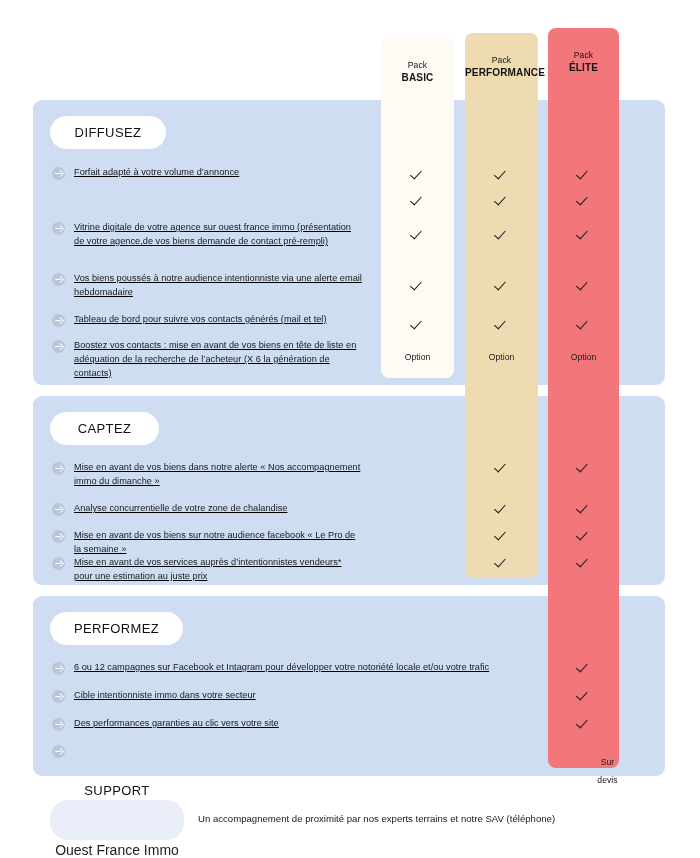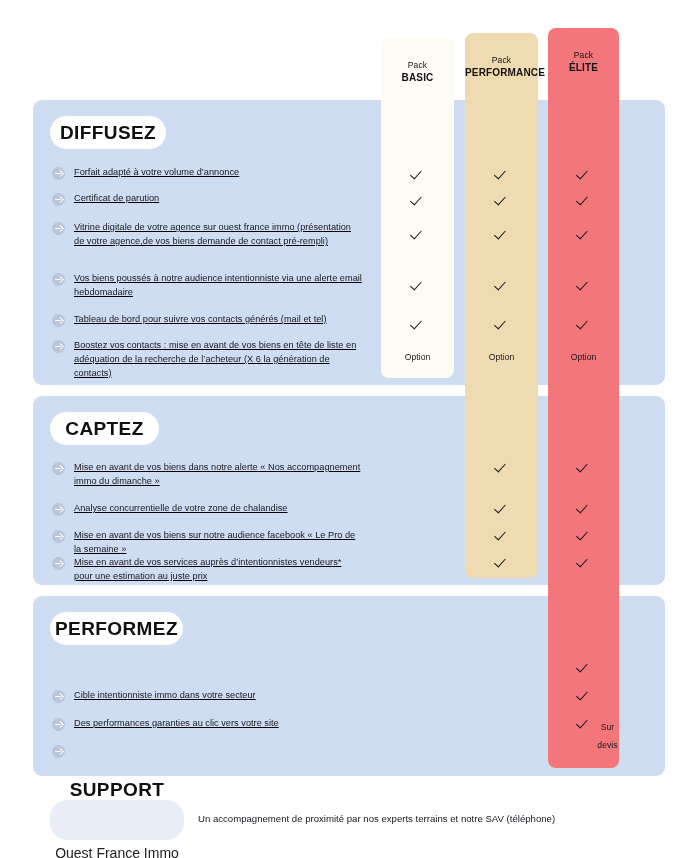--- a/index.html
+++ b/index.html
@@ -71,22 +71,22 @@
     position: absolute;
     background: #ffffff;
     border-radius: 18px;
     display: flex;
     flex-direction: column;
     align-items: center;
     justify-content: center;
     z-index: 5;
   }
   .pill .pill-title {
-    font-size: 19px;
-    font-weight: 700;
+    font-size: 13px;
+    font-weight: 400;
     color: #111111;
     letter-spacing: 0.4px;
   }
   .pill .pill-sub {
     font-size: 14px;
     font-weight: 400;
     color: #222222;
     margin-top: 1px;
   }
   #pill-diffusez  { left: 50px; top: 116px; width: 116px; height: 33px; }
@@ -229,24 +229,20 @@
   </div>
   <div class="pill" id="pill-support">
     <span class="pill-title">SUPPORT</span>
     <span class="pill-sub">Ouest France Immo</span>
   </div>
 
   <div class="feature" style="top:166px;">
     <span class="arrow-icon"></span>
     <span class="feature-text">Forfait adapté à votre volume d’annonce</span>
   </div>
-  <div class="feature" style="top:192px;">
-    <span class="arrow-icon"></span>
-    <span class="feature-text">Certificat de parution</span>
-  </div>
   <div class="feature" style="top:221px;">
     <span class="arrow-icon"></span>
     <span class="feature-text">Vitrine digitale de votre agence sur ouest france immo (présentation de votre agence,de vos biens  demande de contact pré-rempli)</span>
   </div>
   <div class="feature" style="top:272px;">
     <span class="arrow-icon"></span>
     <span class="feature-text">Vos biens poussés à notre audience intentionniste via une alerte email hebdomadaire</span>
   </div>
   <div class="feature" style="top:313px;">
     <span class="arrow-icon"></span>
@@ -303,32 +299,36 @@
 
   <div class="cell" style="left:465px; top:500px;"><span class="check"></span></div>
   <div class="cell elite-w" style="left:548px; top:500px;"><span class="check"></span></div>
 
   <div class="cell" style="left:465px; top:527px;"><span class="check"></span></div>
   <div class="cell elite-w" style="left:548px; top:527px;"><span class="check"></span></div>
 
   <div class="cell" style="left:465px; top:554px;"><span class="check"></span></div>
   <div class="cell elite-w" style="left:548px; top:554px;"><span class="check"></span></div>
 
+  <div class="feature wide" style="top:661px;">
+    <span class="arrow-icon"></span>
+    <span class="feature-text">6 ou 12 campagnes sur Facebook et Intagram pour développer votre notoriété locale et/ou votre trafic</span>
+  </div>
   <div class="feature wide" style="top:689px;">
     <span class="arrow-icon"></span>
     <span class="feature-text">Cible intentionniste immo dans votre secteur</span>
   </div>
   <div class="feature wide" style="top:717px;">
     <span class="arrow-icon"></span>
     <span class="feature-text">Des performances garanties au clic vers votre site</span>
   </div>
   <div class="feature wide" style="top:744px;">
     <span class="arrow-icon"></span>
   </div>
 
   <div class="cell elite-w" style="left:548px; top:659px;"><span class="check"></span></div>
   <div class="cell elite-w" style="left:548px; top:687px;"><span class="check"></span></div>
   <div class="cell elite-w" style="left:548px; top:715px;"><span class="check"></span></div>
-  <div class="cell elite-w" style="left:548px; top:716px;padding-left:48px;"><span class="cell-label">Sur devis</span></div>
+  <div class="cell elite-w" style="left:548px; top:751px;padding-left:48px;"><span class="cell-label">Sur devis</span></div>
 
   <div id="support-note">Un accompagnement de proximité par nos experts terrains et notre SAV (téléphone)</div>
 
 </div>
 
 </body></html>

